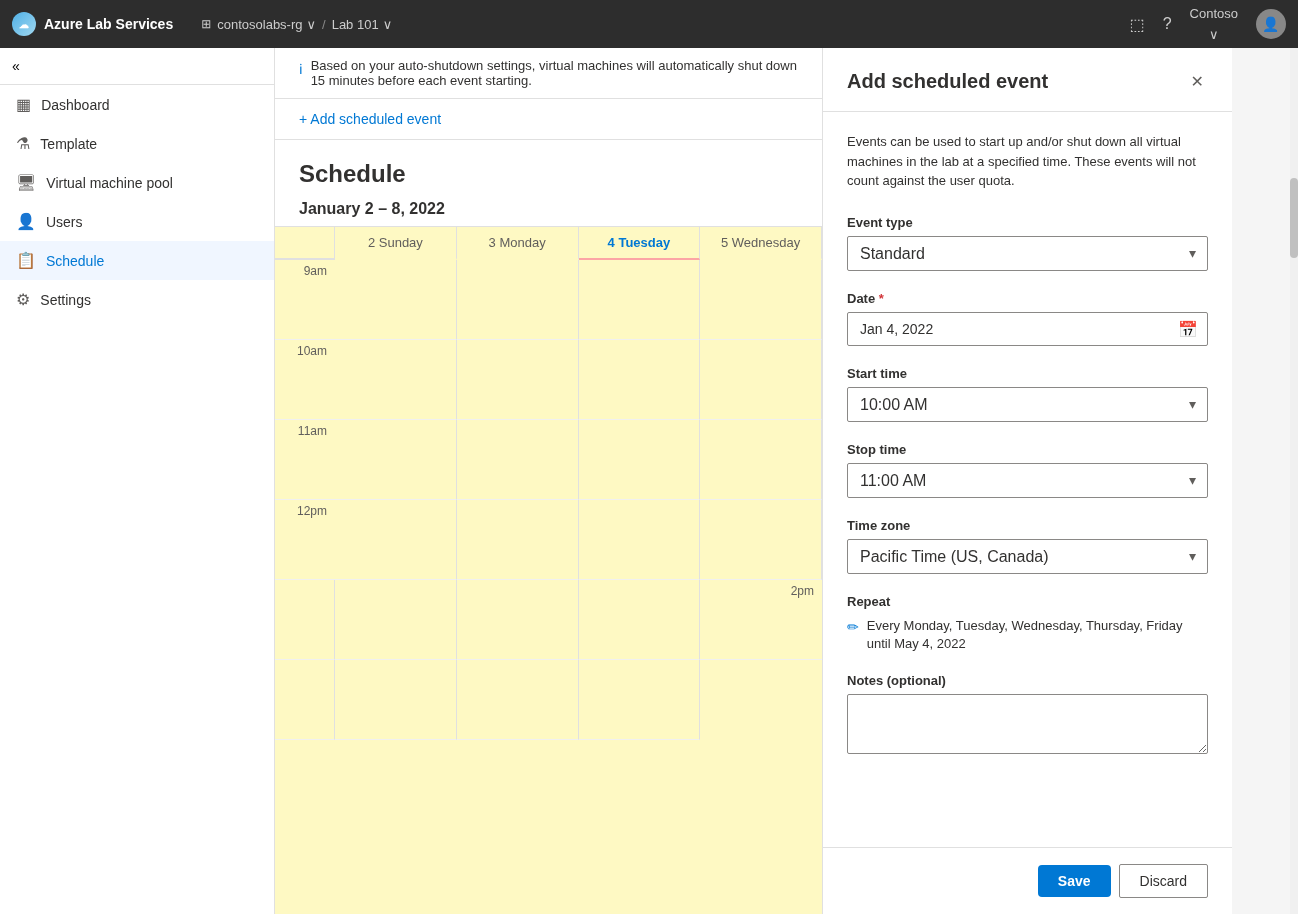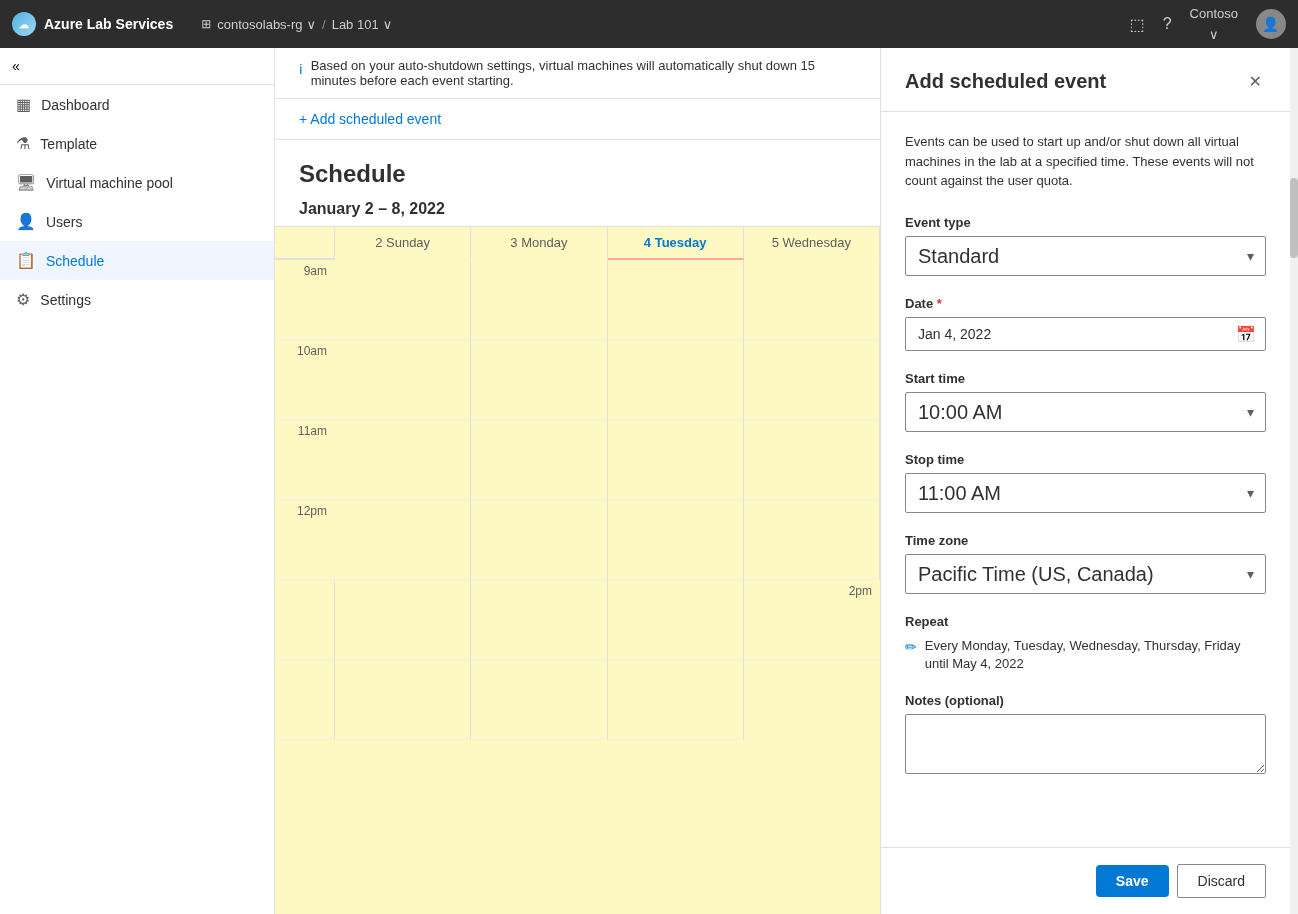--- a/index.html
+++ b/index.html
@@ -368,30 +368,31 @@
     .scrollbar-thumb {
       width: 8px;
       height: 80px;
       background: #c0c0c0;
       border-radius: 4px;
       margin-top: 130px;
     }
 
     .panel-right-container {
       display: flex;
-      width: 418px;
+      width: 476px;
       flex-shrink: 0;
+      justify-content: space-between;
     }
 
     select {
       width: 100%;
       padding: 8px 32px 8px 12px;
       border: 1px solid #8a8886;
       border-radius: 2px;
-      font-size: 20px;
+      font-size: 16px;
       color: #323130;
       background: #fff;
       appearance: none;
       cursor: pointer;
     }
 
     .notes-textarea {
       width: 100%;
       height: 60px;
       padding: 8px 12px;

